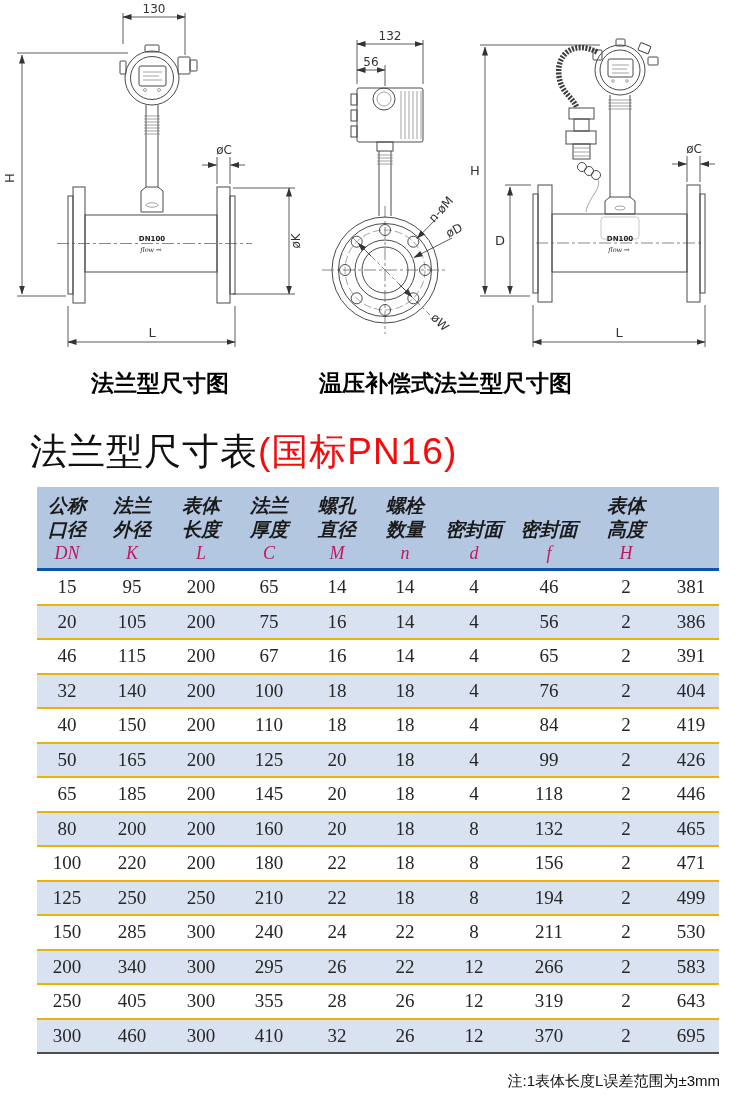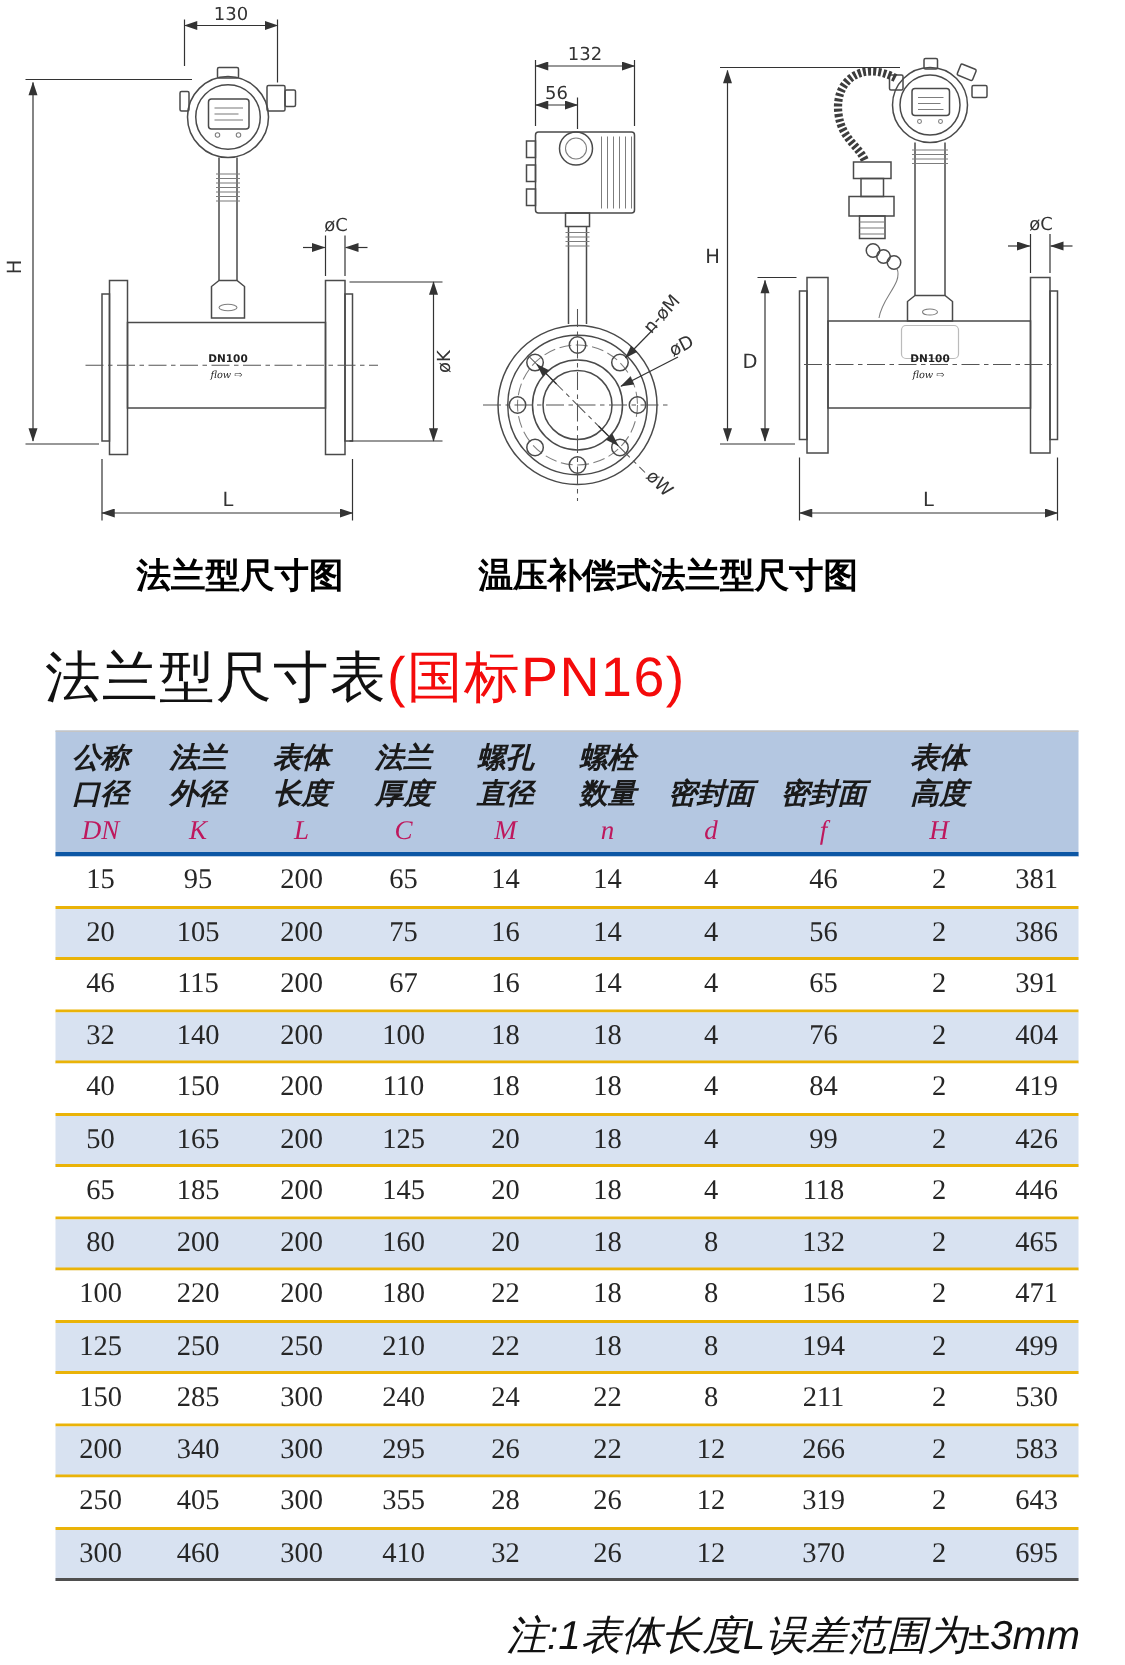--- a/index.html
+++ b/index.html
@@ -29,21 +29,21 @@
   .grid-row{display:grid;grid-template-columns:60px 70px 68px 68px 68px 68px 70px 80px 74px 56px;}
   .thead{background:#b4c7e1;border-top:1px solid #c4c4c4;border-bottom:3px solid #0c57a5;height:80px;align-items:end;}
   .th{display:flex;flex-direction:column;justify-content:flex-end;align-items:center;padding-bottom:3px;font-style:italic;}
   .th .cn{font-weight:bold;font-size:19px;line-height:24px;color:#1a1a1a;white-space:pre-line;text-align:center;}
   .th .lt{font-family:"Liberation Serif",serif;font-size:18px;line-height:23px;color:#be185d;}
   .tr{height:34.5px;box-sizing:border-box;border-bottom:2px solid #eab308;align-items:center;background:#fff;}
   .tr.alt{background:#d8e2f1;}
   .tr:last-child{border-bottom:2.5px solid #4f4f4f;}
   .td{text-align:center;font-family:"Liberation Serif",serif;font-size:19px;color:#262626;}
 
-  .note{position:absolute;right:30px;top:1072px;font-size:27px;color:#111;font-style:italic;}
+  .note{position:absolute;right:30px;top:1072px;font-size:15px;color:#111;}
 </style>
 </head>
 <body>
 
 <svg class="drawings" viewBox="0 0 750 362">
   <defs>
     <marker id="ae" markerWidth="10" markerHeight="8" refX="8.5" refY="3" orient="auto" markerUnits="userSpaceOnUse">
         <path d="M0 0 L9 3 L0 6 Z" fill="#333"></path>
       </marker>
     <marker id="as" markerWidth="10" markerHeight="8" refX="0.5" refY="3" orient="auto" markerUnits="userSpaceOnUse">

